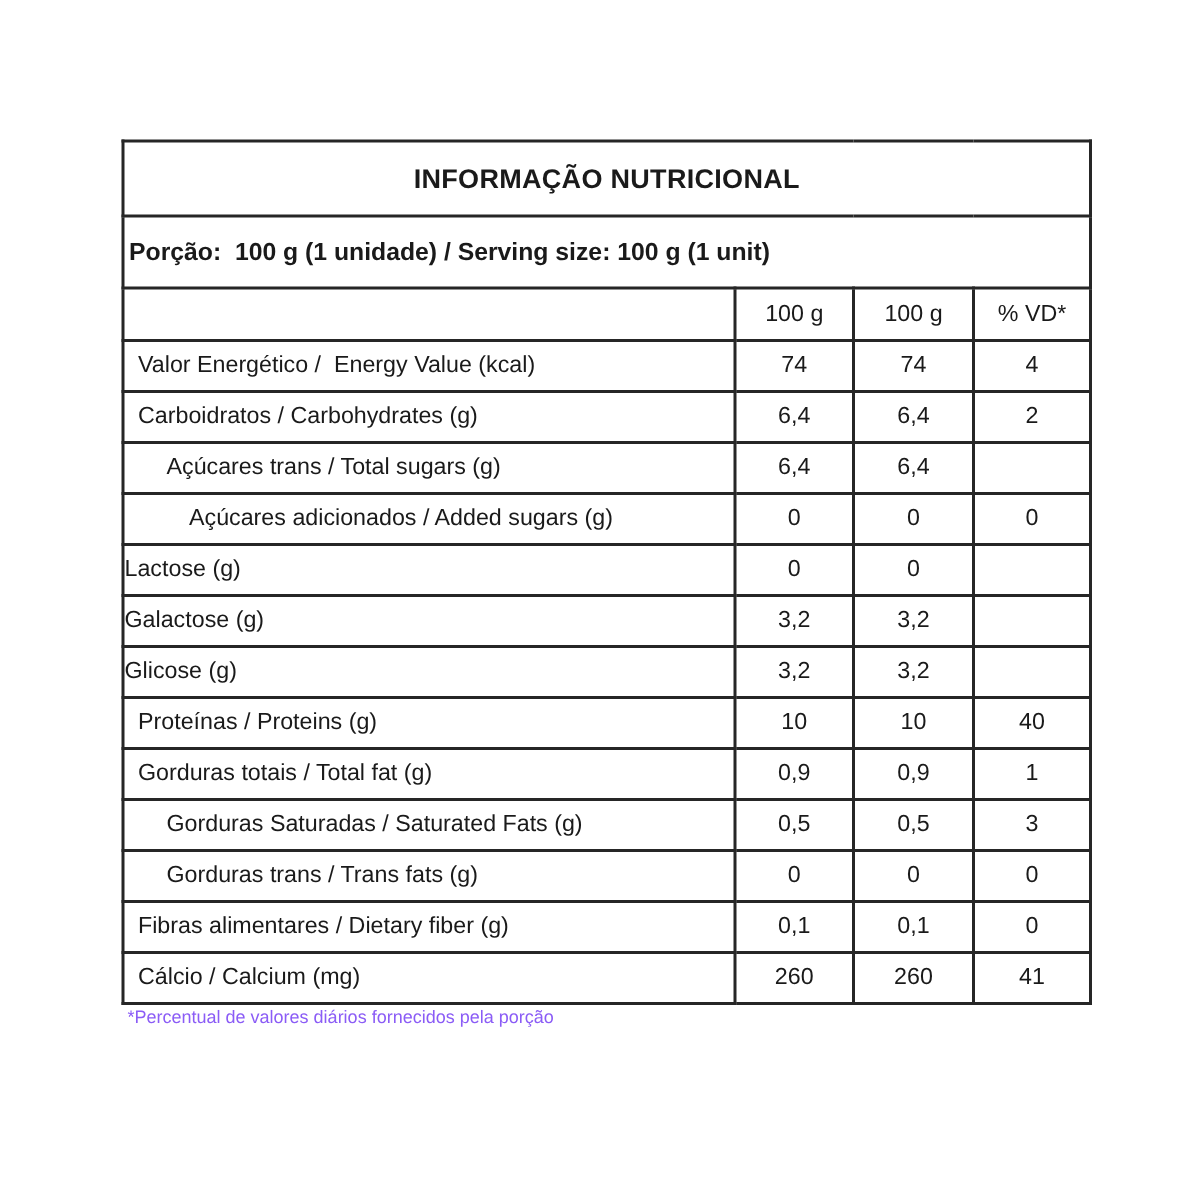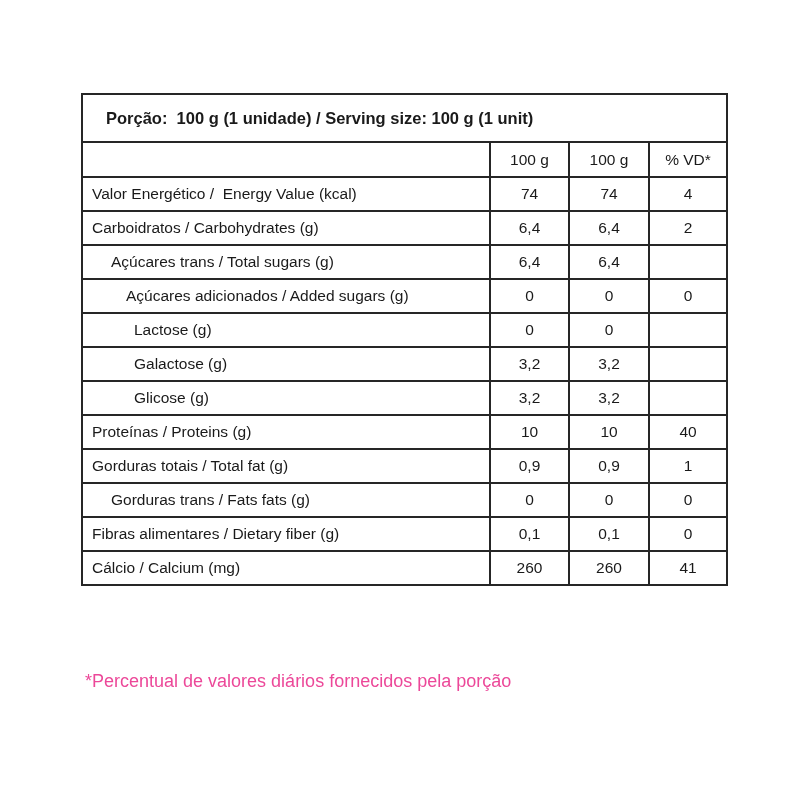--- a/index.html
+++ b/index.html
@@ -36,52 +36,55 @@
     text-align: center;
     font-weight: bold;
     font-size: 18px;
     letter-spacing: 0.2px;
   }
   tr.serving-row td {
     height: 48px;
     text-align: left;
     font-weight: bold;
     font-size: 16.5px;
-    padding-left: 23px;
+    padding-left: 3px;
     border-radius: 23px;
   }
   tr.header-row td { height: 35px; text-align: center; }
   tr.data-row td { height: 34px; margin-top: 27px; }
   td.num { text-align: center; }
   td.lbl { text-align: left; }
   .ind0 { padding-left: 9px; }
   .ind1 { padding-left: 28px; }
   .ind2 { padding-left: 43px; }
-  .ind3 { padding-left: 51px; }
+  .ind3 { }
 
   .footnote {
     position: absolute;
     left: 85px; top: 671px;
-    font-size: 18px;
-    color: #ec4899;
+    font-size: 12px;
+    color: #8b5cf6;
     white-space: pre-wrap;
   }
 </style>
 </head>
 <body>
 
 <div class="page">
   <table class="nutri-table">
     <colgroup>
       <col class="c-label">
         <col class="c-v1">
         <col class="c-v2">
         <col class="c-vd">
     </colgroup>
     <tbody>
+      <tr class="title-row">
+        <td colspan="4">INFORMAÇÃO NUTRICIONAL</td>
+      </tr>
       <tr class="serving-row">
         <td colspan="4">Porção:  100 g (1 unidade) / Serving size: 100 g (1 unit)</td>
       </tr>
       <tr class="header-row">
         <td class="lbl"></td>
         <td>100 g</td>
         <td>100 g</td>
         <td>% VD*</td>
       </tr>
 
@@ -133,21 +136,27 @@
         <td class="num">10</td>
         <td class="num">40</td>
       </tr>
       <tr class="data-row">
         <td class="lbl ind0">Gorduras totais / Total fat (g)</td>
         <td class="num">0,9</td>
         <td class="num">0,9</td>
         <td class="num">1</td>
       </tr>
       <tr class="data-row">
-        <td class="lbl ind1">Gorduras trans / Fats fats (g)</td>
+        <td class="lbl ind1">Gorduras Saturadas / Saturated Fats (g)</td>
+        <td class="num">0,5</td>
+        <td class="num">0,5</td>
+        <td class="num">3</td>
+      </tr>
+      <tr class="data-row">
+        <td class="lbl ind1">Gorduras trans / Trans fats (g)</td>
         <td class="num">0</td>
         <td class="num">0</td>
         <td class="num">0</td>
       </tr>
       <tr class="data-row">
         <td class="lbl ind0">Fibras alimentares / Dietary fiber (g)</td>
         <td class="num">0,1</td>
         <td class="num">0,1</td>
         <td class="num">0</td>
       </tr>

